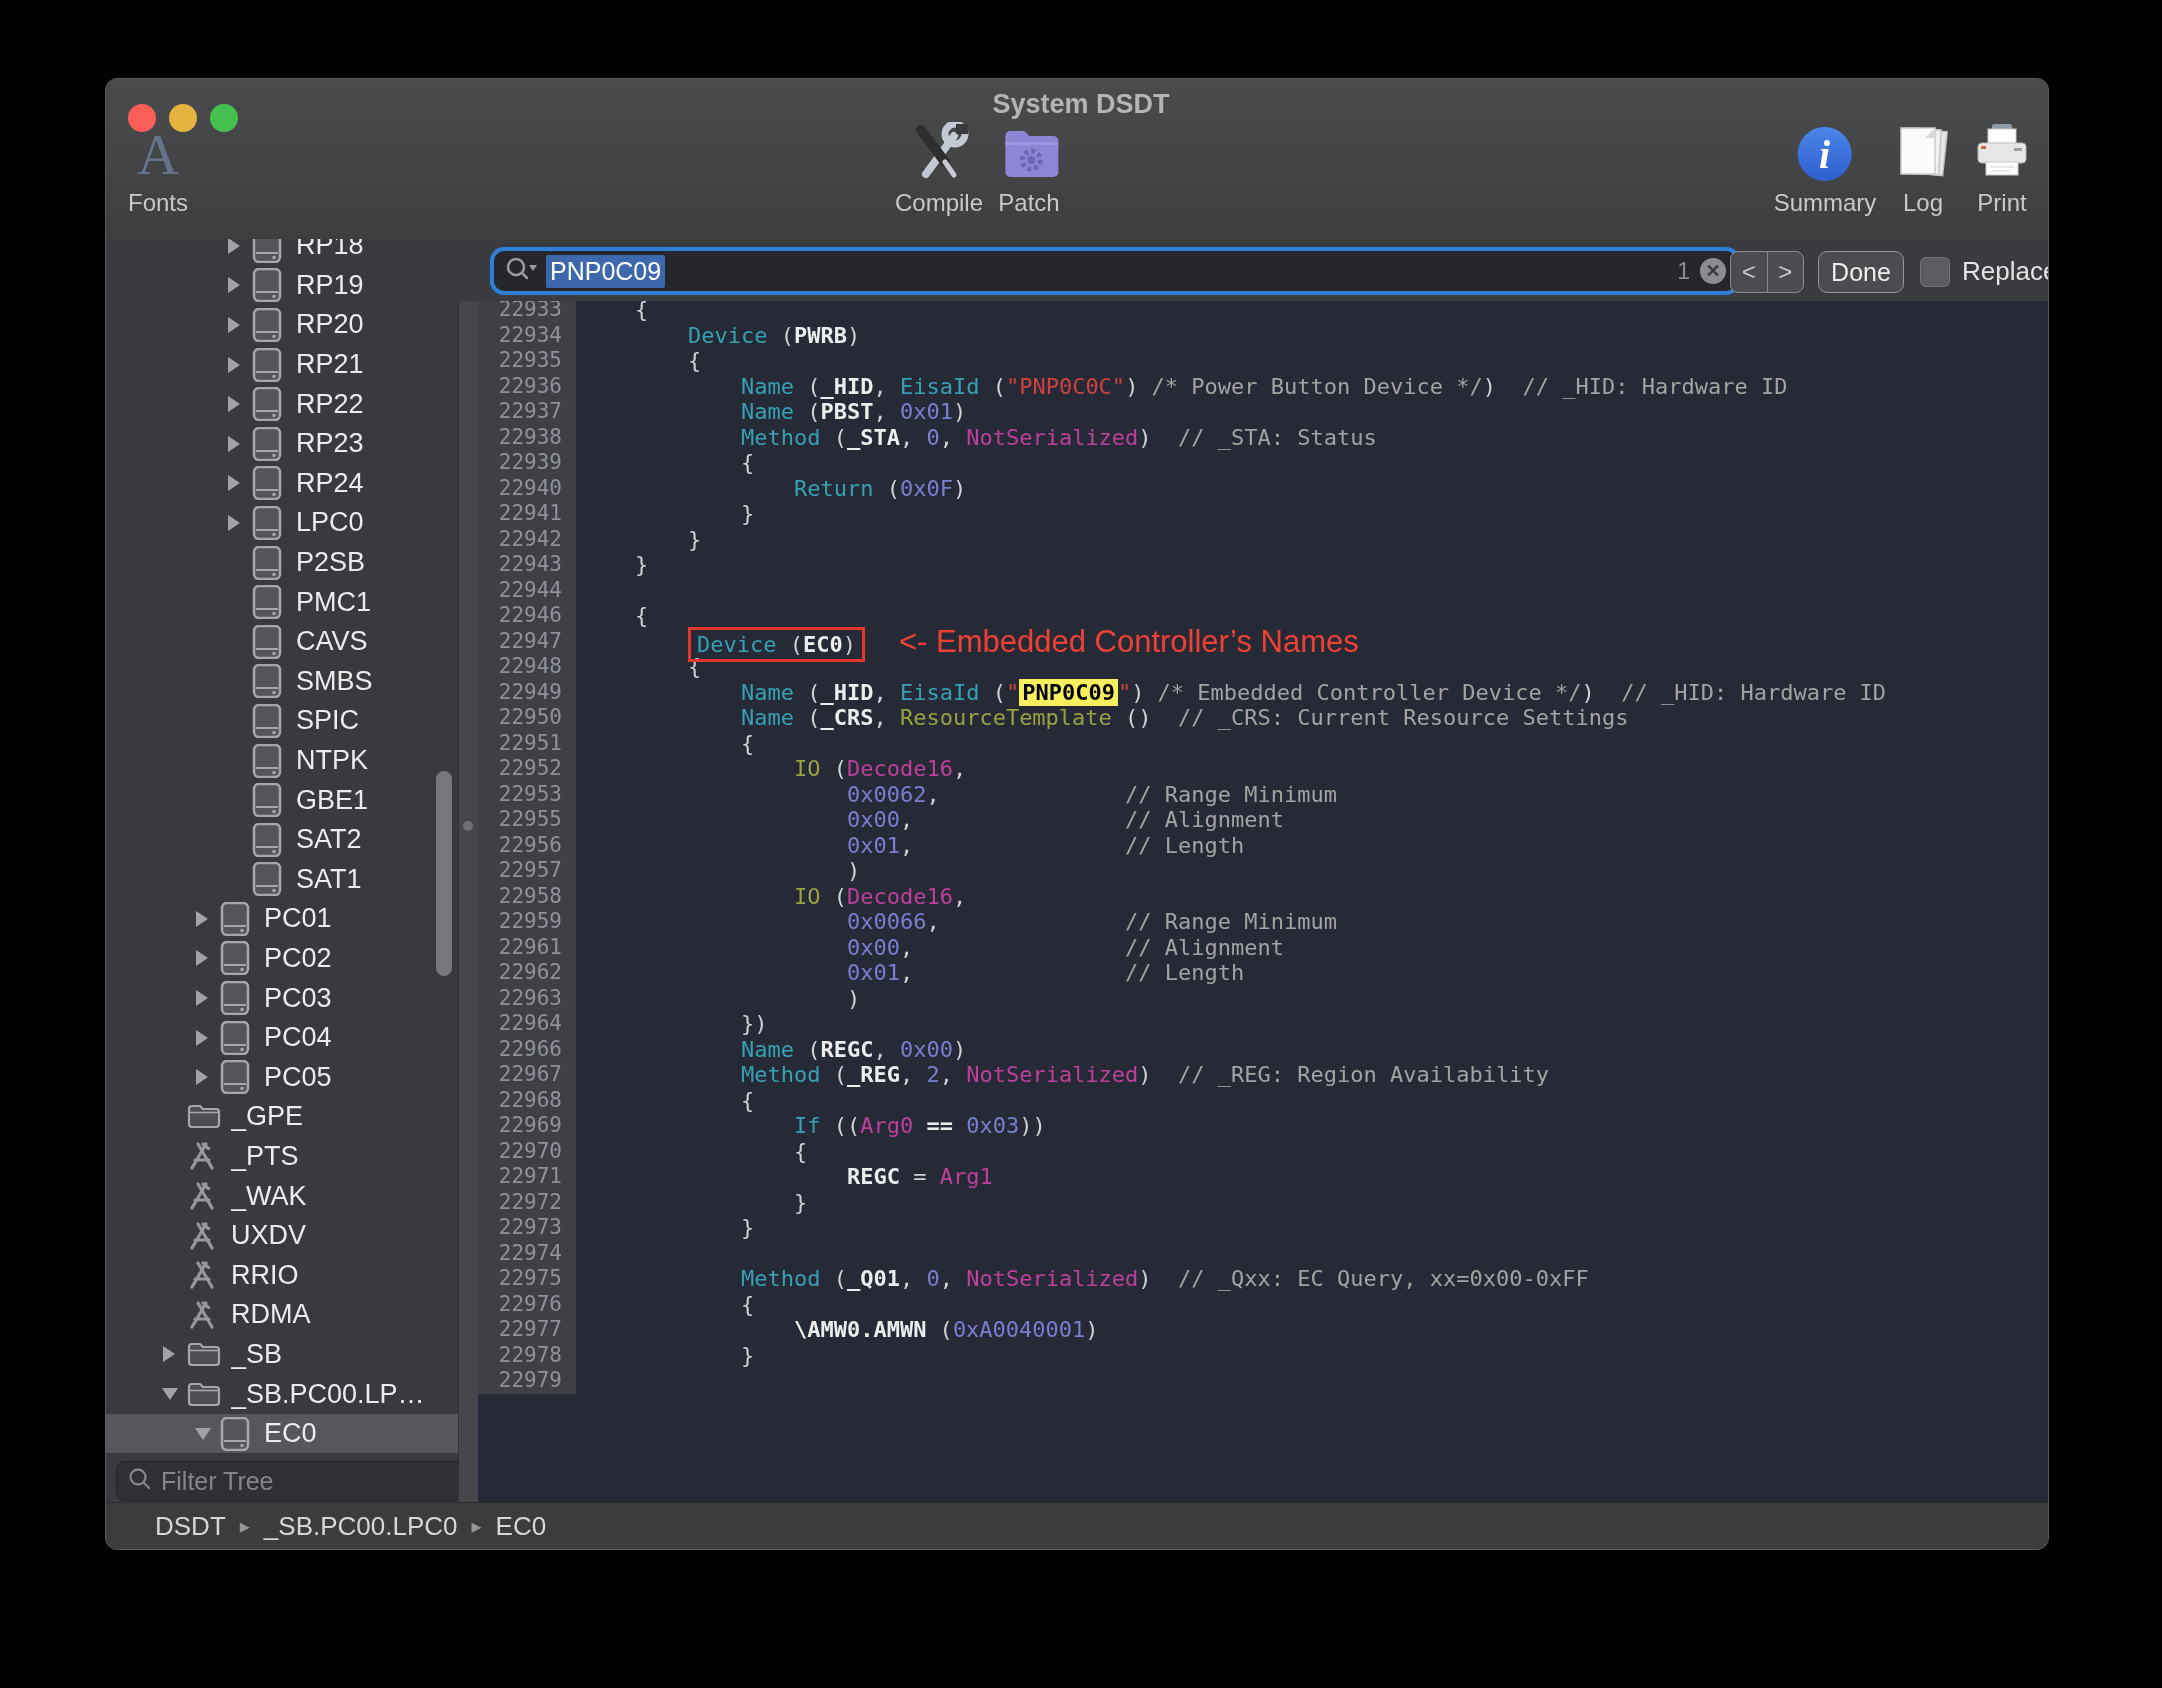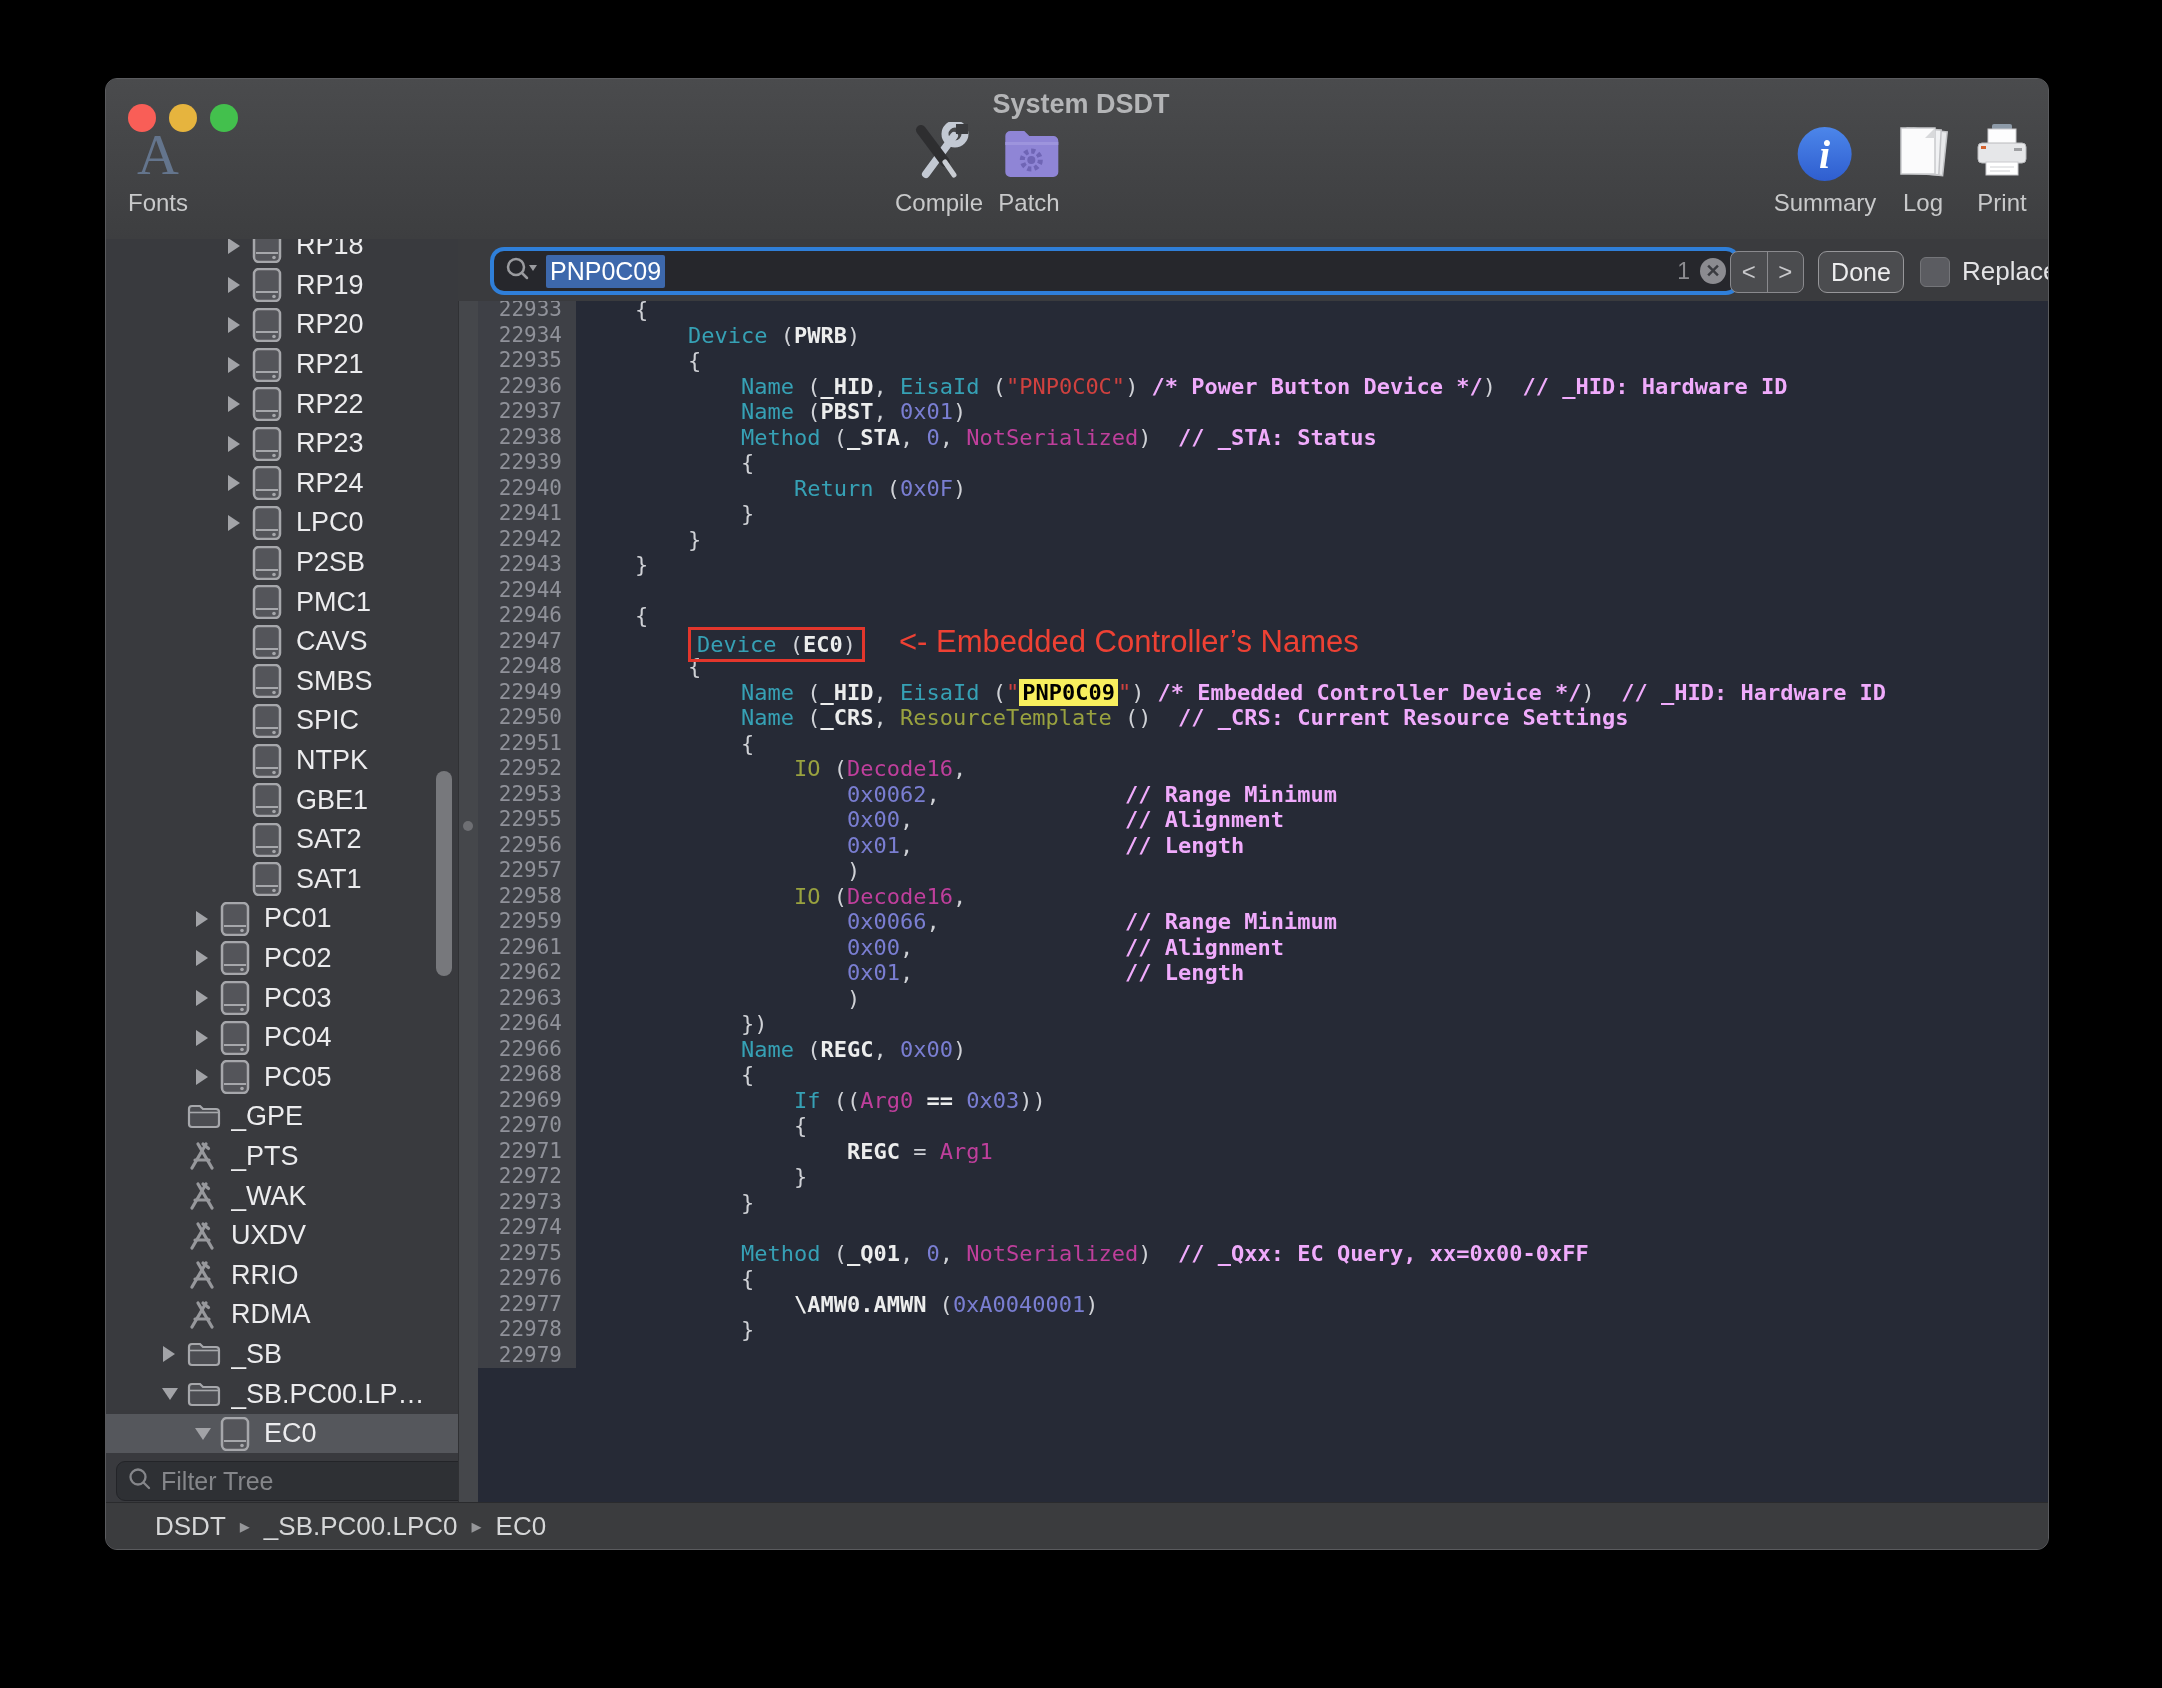--- a/index.html
+++ b/index.html
@@ -63,21 +63,21 @@
         font-family:"DejaVu Sans Mono",monospace;font-size:22px;white-space:pre;}
   .crow:first-child{margin-top:-4px;}
   .gut{flex:none;width:98px;background:#3e4046;color:#90929a;text-align:right;
        padding-right:14px;box-sizing:border-box;font-size:21px;}
   .cl{flex:1;padding-left:6px;}
   .k{color:#36a1b5;}
   .i{color:#eceded;font-weight:700;}
   .p{color:#cfd1d6;}
   .n{color:#7a7ed2;}
   .s{color:#d0413f;}
-  .c{color:#f0abfc;font-weight:bold;}
+  .c{color:#a3a3a3;}
   .m{color:#bf3f9c;}
   .r{color:#99a23f;}
   .h{background:#f8ef5e;color:#000;font-weight:700;padding:1px 3px;}
   .redbox{border:3px solid #e3362c;padding:2px 6px;position:relative;}
   .note{font-family:"Liberation Sans",sans-serif;font-size:31px;font-weight:500;color:#ee4134;margin-left:34px;}
   
   .bcrumb{position:absolute;left:0;right:0;bottom:0;height:46px;background:#3b3c3e;
           border-top:1px solid #2a2b2d;display:flex;align-items:center;padding-left:49px;
           font-size:26px;color:#d6d7d8;}
   .bsep{color:#96979a;font-size:20px;margin:0 14px;}
@@ -686,20 +686,21 @@
         <div class="crow"><span class="gut">22955</span><span class="cl"><span class="p">                    </span><span class="n">0x00</span><span class="p">,                </span><span class="c">// Alignment</span></span></div>
         <div class="crow"><span class="gut">22956</span><span class="cl"><span class="p">                    </span><span class="n">0x01</span><span class="p">,                </span><span class="c">// Length</span></span></div>
         <div class="crow"><span class="gut">22957</span><span class="cl"><span class="p">                    )</span></span></div>
         <div class="crow"><span class="gut">22958</span><span class="cl"><span class="p">                </span><span class="r">IO</span><span class="p"> (</span><span class="m">Decode16</span><span class="p">,</span></span></div>
         <div class="crow"><span class="gut">22959</span><span class="cl"><span class="p">                    </span><span class="n">0x0066</span><span class="p">,              </span><span class="c">// Range Minimum</span></span></div>
         <div class="crow"><span class="gut">22961</span><span class="cl"><span class="p">                    </span><span class="n">0x00</span><span class="p">,                </span><span class="c">// Alignment</span></span></div>
         <div class="crow"><span class="gut">22962</span><span class="cl"><span class="p">                    </span><span class="n">0x01</span><span class="p">,                </span><span class="c">// Length</span></span></div>
         <div class="crow"><span class="gut">22963</span><span class="cl"><span class="p">                    )</span></span></div>
         <div class="crow"><span class="gut">22964</span><span class="cl"><span class="p">            })</span></span></div>
         <div class="crow"><span class="gut">22966</span><span class="cl"><span class="p">            </span><span class="k">Name</span><span class="p"> (</span><span class="i">REGC</span><span class="p">, </span><span class="n">0x00</span><span class="p">)</span></span></div>
+        <div class="crow"><span class="gut">22967</span><span class="cl"><span class="p">            </span><span class="k">Method</span><span class="p"> (</span><span class="i">_REG</span><span class="p">, </span><span class="n">2</span><span class="p">, </span><span class="m">NotSerialized</span><span class="p">)</span><span class="c">  // _REG: Region Availability</span></span></div>
         <div class="crow"><span class="gut">22968</span><span class="cl"><span class="p">            {</span></span></div>
         <div class="crow"><span class="gut">22969</span><span class="cl"><span class="p">                </span><span class="k">If</span><span class="p"> ((</span><span class="m">Arg0</span><span class="p"> </span><span class="i">==</span><span class="p"> </span><span class="n">0x03</span><span class="p">))</span></span></div>
         <div class="crow"><span class="gut">22970</span><span class="cl"><span class="p">                {</span></span></div>
         <div class="crow"><span class="gut">22971</span><span class="cl"><span class="p">                    </span><span class="i">REGC</span><span class="p"> = </span><span class="m">Arg1</span></span></div>
         <div class="crow"><span class="gut">22972</span><span class="cl"><span class="p">                }</span></span></div>
         <div class="crow"><span class="gut">22973</span><span class="cl"><span class="p">            }</span></span></div>
         <div class="crow"><span class="gut">22974</span><span class="cl"></span></div>
         <div class="crow"><span class="gut">22975</span><span class="cl"><span class="p">            </span><span class="k">Method</span><span class="p"> (</span><span class="i">_Q01</span><span class="p">, </span><span class="n">0</span><span class="p">, </span><span class="m">NotSerialized</span><span class="p">)</span><span class="c">  // _Qxx: EC Query, xx=0x00-0xFF</span></span></div>
         <div class="crow"><span class="gut">22976</span><span class="cl"><span class="p">            {</span></span></div>
         <div class="crow"><span class="gut">22977</span><span class="cl"><span class="p">                </span><span class="i">\AMW0.AMWN</span><span class="p"> (</span><span class="n">0xA0040001</span><span class="p">)</span></span></div>

